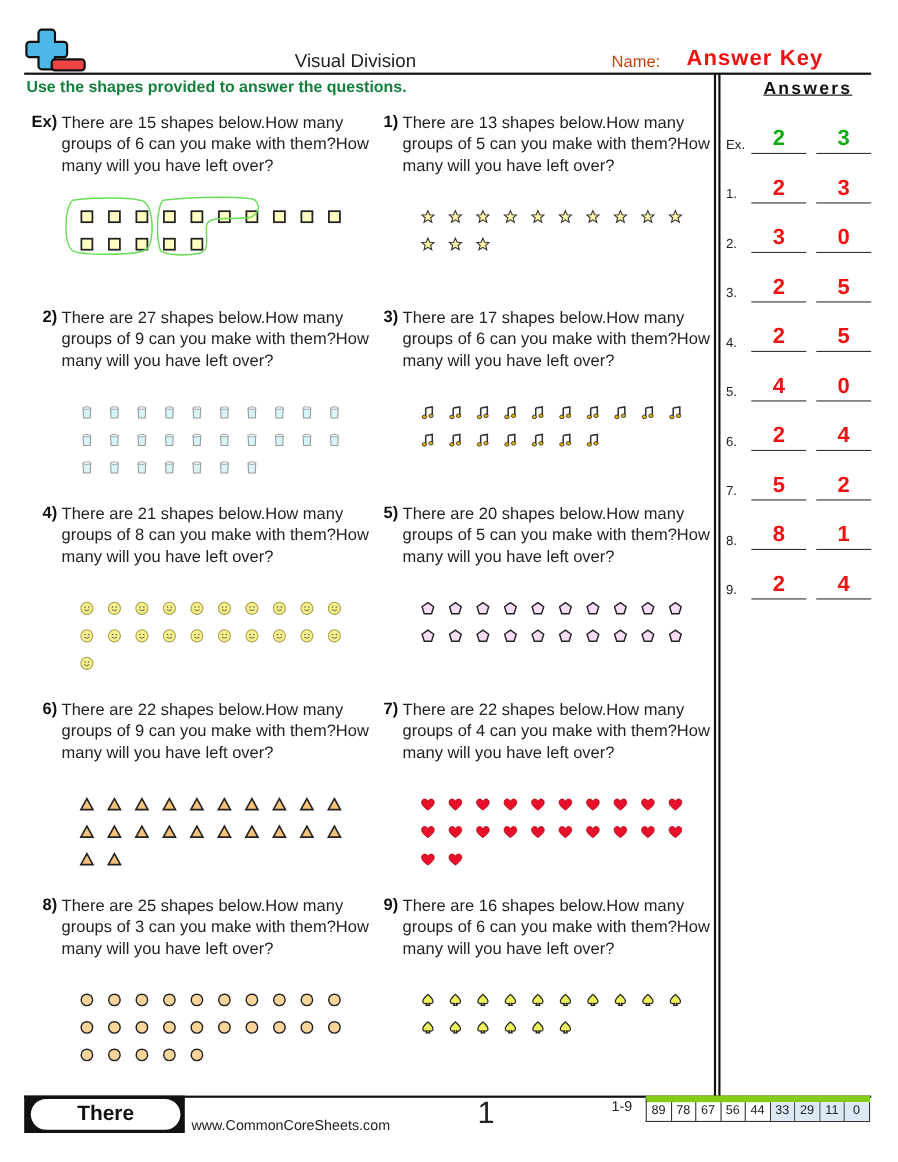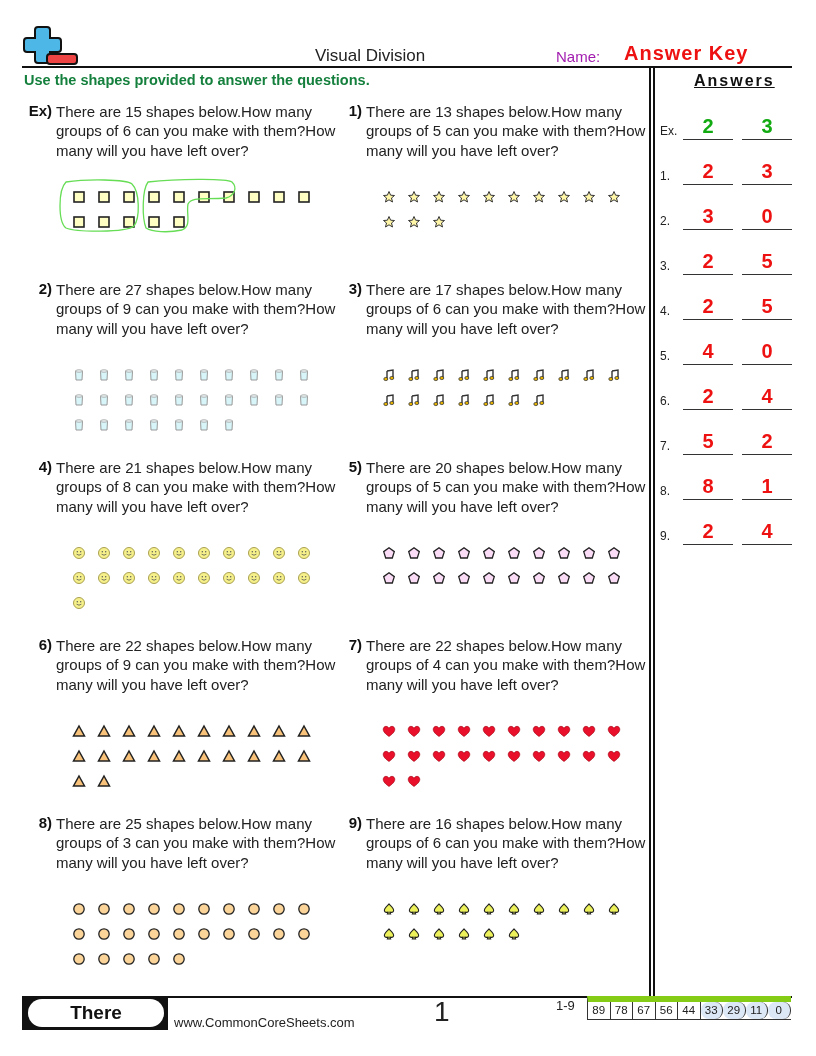--- a/index.html
+++ b/index.html
@@ -1,22 +1,22 @@
 <!DOCTYPE html>
 <html><head>
 <meta charset="utf-8">
 <style>
   html, body { margin: 0; padding: 0; background: #ffffff; }
   body { width: 816px; height: 1056px; position: relative; overflow: hidden; font-family: "Liberation Sans", sans-serif; color: #111; }
   .abs { position: absolute; }
 
   
   .logo { left: 22px; top: 25px; width: 58px; height: 42px; }
-  .title { left: 268px; top: 46px; font-size: 17px; color: #222; margin-left: 47px; }
-  .name-label { left: 556px; top: 48px; font-size: 15px; color: #a21caf; }
+  .title { left: 268px; top: 46px; font-size: 17px; color: #222; }
+  .name-label { left: 556px; top: 48px; font-size: 15px; color: #c2410c; }
   .name-value { left: 624px; top: 42px; font-size: 20px; font-weight: bold; color: #ee1111; letter-spacing: 1px; }
   .header-rule { left: 22px; top: 66px; width: 770px; height: 2px; background: #111; }
   .instructions { left: 24px; top: 72px; font-size: 14.5px; font-weight: bold; color: #15803d; }
 
   
   .vdivider { left: 649px; top: 67px; width: 2px; height: 930px; background: #111; }
   .vdivider2 { left: 653px; top: 67px; width: 2px; height: 930px; background: #111; }
 
   
   .q { position: absolute; width: 290px; }
@@ -39,21 +39,21 @@
 
   
   .footer-rule { left: 22px; top: 996px; width: 770px; height: 2px; background: #111; }
   .footer-black { left: 22px; top: 996px; width: 146px; height: 34px; background: #111; }
   .footer-pill { left: 28px; top: 999px; width: 136px; height: 28px; background: #fff; border-radius: 14px; text-align: center; line-height: 28px; font-weight: bold; font-size: 19px; color: #111; }
   .footer-url { left: 174px; top: 1015px; font-size: 13px; color: #222; }
   .footer-page { left: 434px; top: 996px; font-size: 28px; color: #222; }
   .score-label { left: 556px; top: 998px; font-size: 13px; color: #222; }
   .score-table { left: 587px; top: 996px; display: flex; border-left: 1px solid #333; border-top: 6px solid #84cc16; border-bottom: 1px solid #333; }
   .score-cell { width: 21.5px; height: 17px; border-right: 1px solid #333; font-size: 11.5px; text-align: center; line-height: 17px; color: #222; }
-  .score-cell.blue { background: #dde8f7; border-radius: 8px; }
+  .score-cell.blue { background: #dde8f7; }
 </style>
 </head>
 <body>
 
 <div class="abs logo">
   <svg width="58" height="42" viewBox="0 0 58 42">
     <path d="M16 2 h9 a3 3 0 0 1 3 3 v8 h8 a3 3 0 0 1 3 3 v8 a3 3 0 0 1 -3 3 h-8 v8 a3 3 0 0 1 -3 3 h-9 a3 3 0 0 1 -3 -3 v-8 h-8 a3 3 0 0 1 -3 -3 v-8 a3 3 0 0 1 3 -3 h8 v-8 a3 3 0 0 1 3 -3 z" fill="#4db8e8" stroke="#111" stroke-width="2"></path>
     <rect x="25" y="29" width="30" height="10" rx="3" fill="#ee4444" stroke="#111" stroke-width="2"></rect>
   </svg>
 </div>

